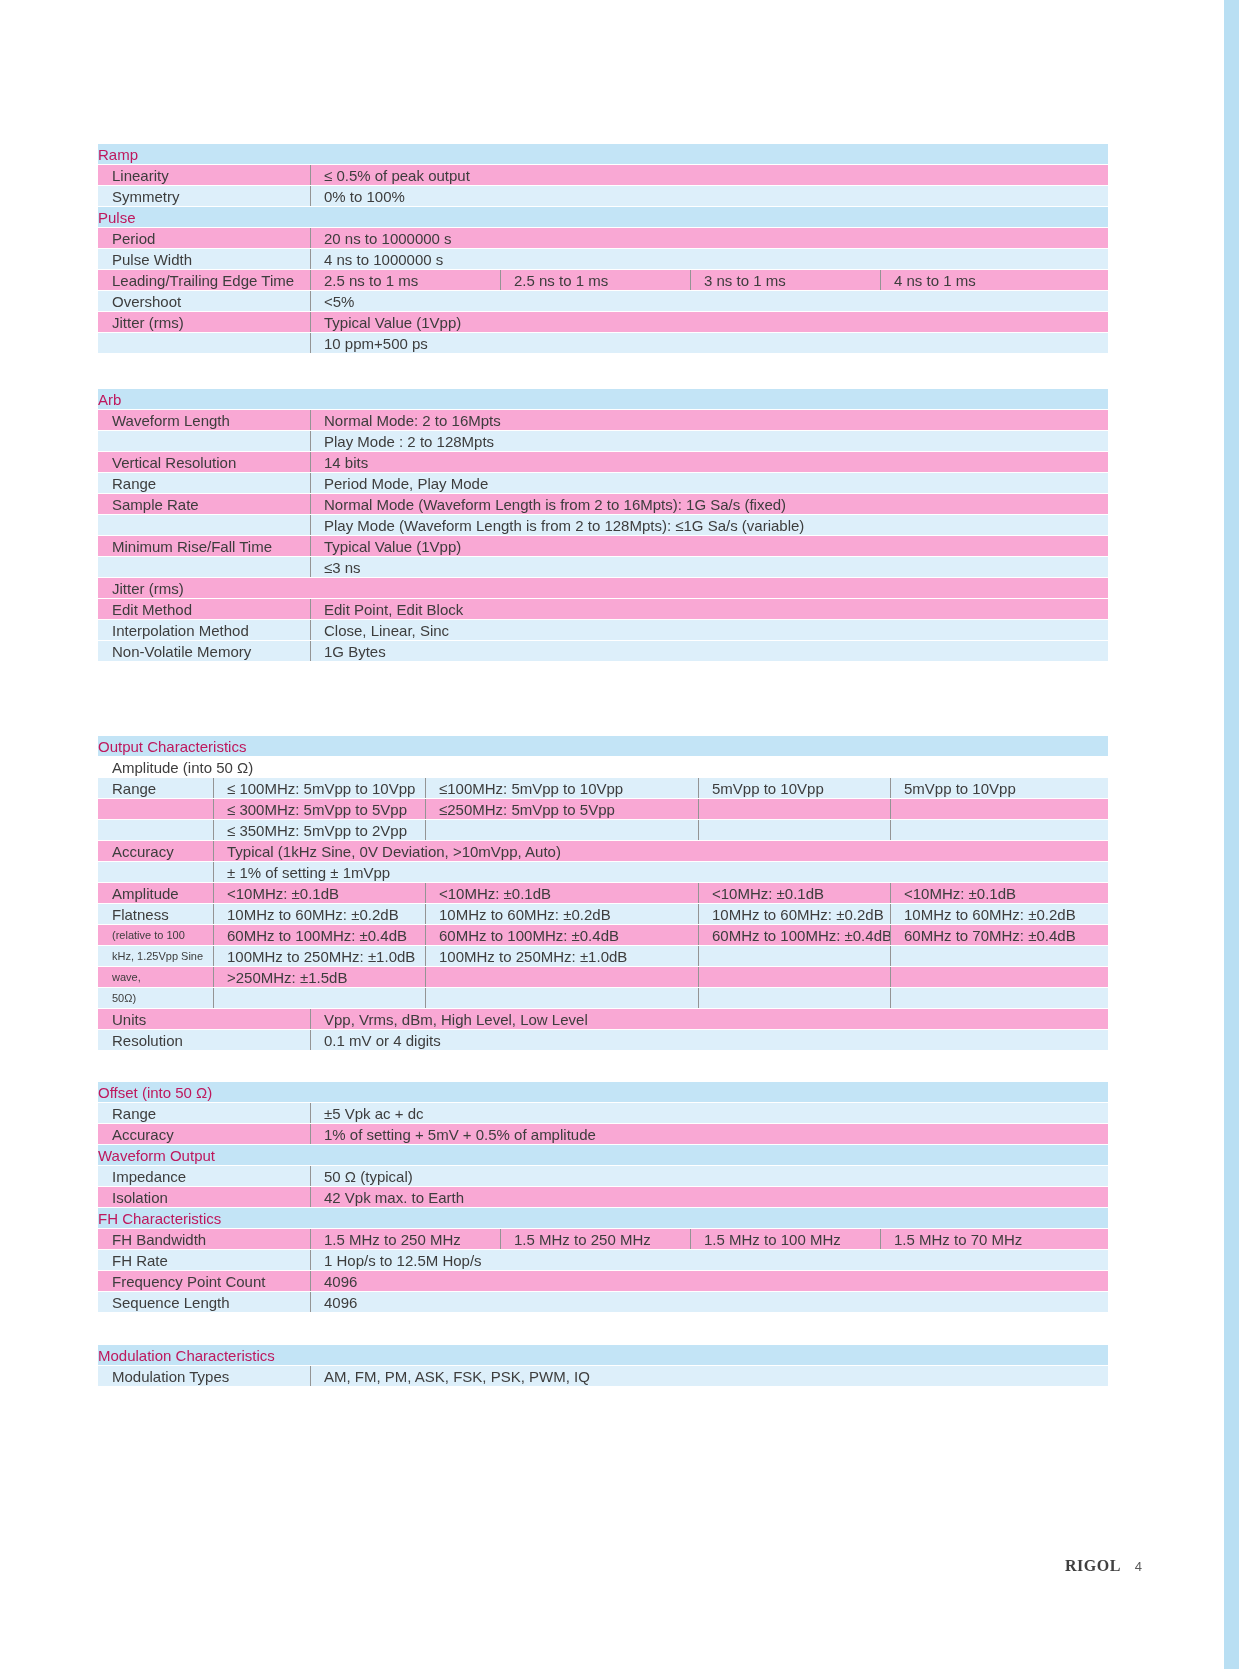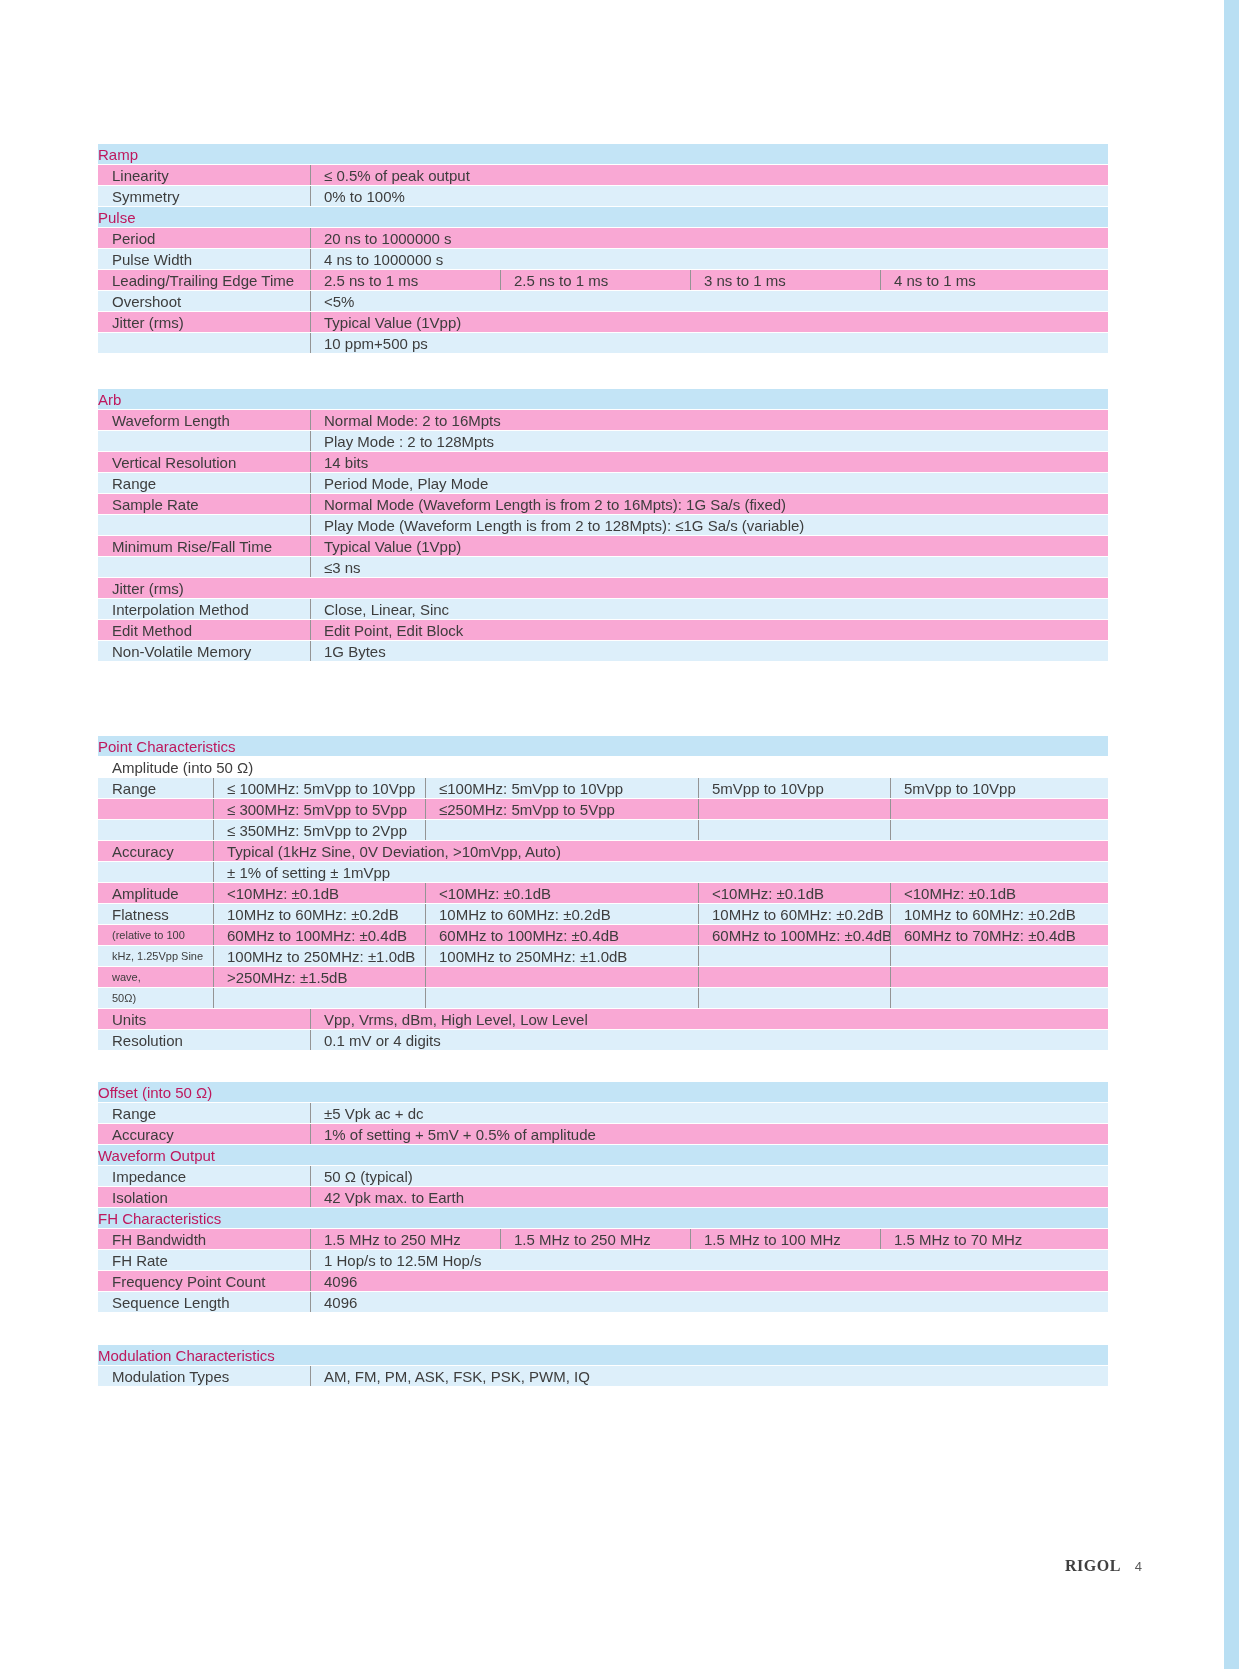--- a/index.html
+++ b/index.html
@@ -118,37 +118,37 @@
       <div class="cell lbl">Minimum Rise/Fall Time</div>
       <div class="cell val">Typical Value (1Vpp)</div>
     </div>
     <div class="row gw shade">
       <div class="cell lbl"></div>
       <div class="cell val">≤3 ns</div>
     </div>
     <div class="row gw">
       <div class="cell lbl">Jitter (rms)</div>
     </div>
+    <div class="row gw">
+      <div class="cell lbl">Edit Method</div>
+      <div class="cell val">Edit Point, Edit Block</div>
+    </div>
     <div class="row gw shade">
       <div class="cell lbl">Interpolation Method</div>
       <div class="cell val">Close, Linear, Sinc</div>
     </div>
-    <div class="row gw">
-      <div class="cell lbl">Edit Method</div>
-      <div class="cell val">Edit Point, Edit Block</div>
-    </div>
     <div class="row gw shade">
       <div class="cell lbl">Non-Volatile Memory</div>
       <div class="cell val">1G Bytes</div>
     </div>
   </section>
 
   <section class="tbl mt3">
     <div class="hbar">
-        <span>Point Characteristics</span>
+        <span>Output Characteristics</span>
       </div>
     <div class="sub">Amplitude (into 50 Ω)</div>
     <div class="row gn4 shade">
       <div class="cell lbl">Range</div>
       <div class="cell val">≤ 100MHz: 5mVpp to 10Vpp</div>
       <div class="cell val">≤100MHz: 5mVpp to 10Vpp</div>
       <div class="cell val">5mVpp to 10Vpp</div>
       <div class="cell val">5mVpp to 10Vpp</div>
     </div>
     <div class="row gn4">

